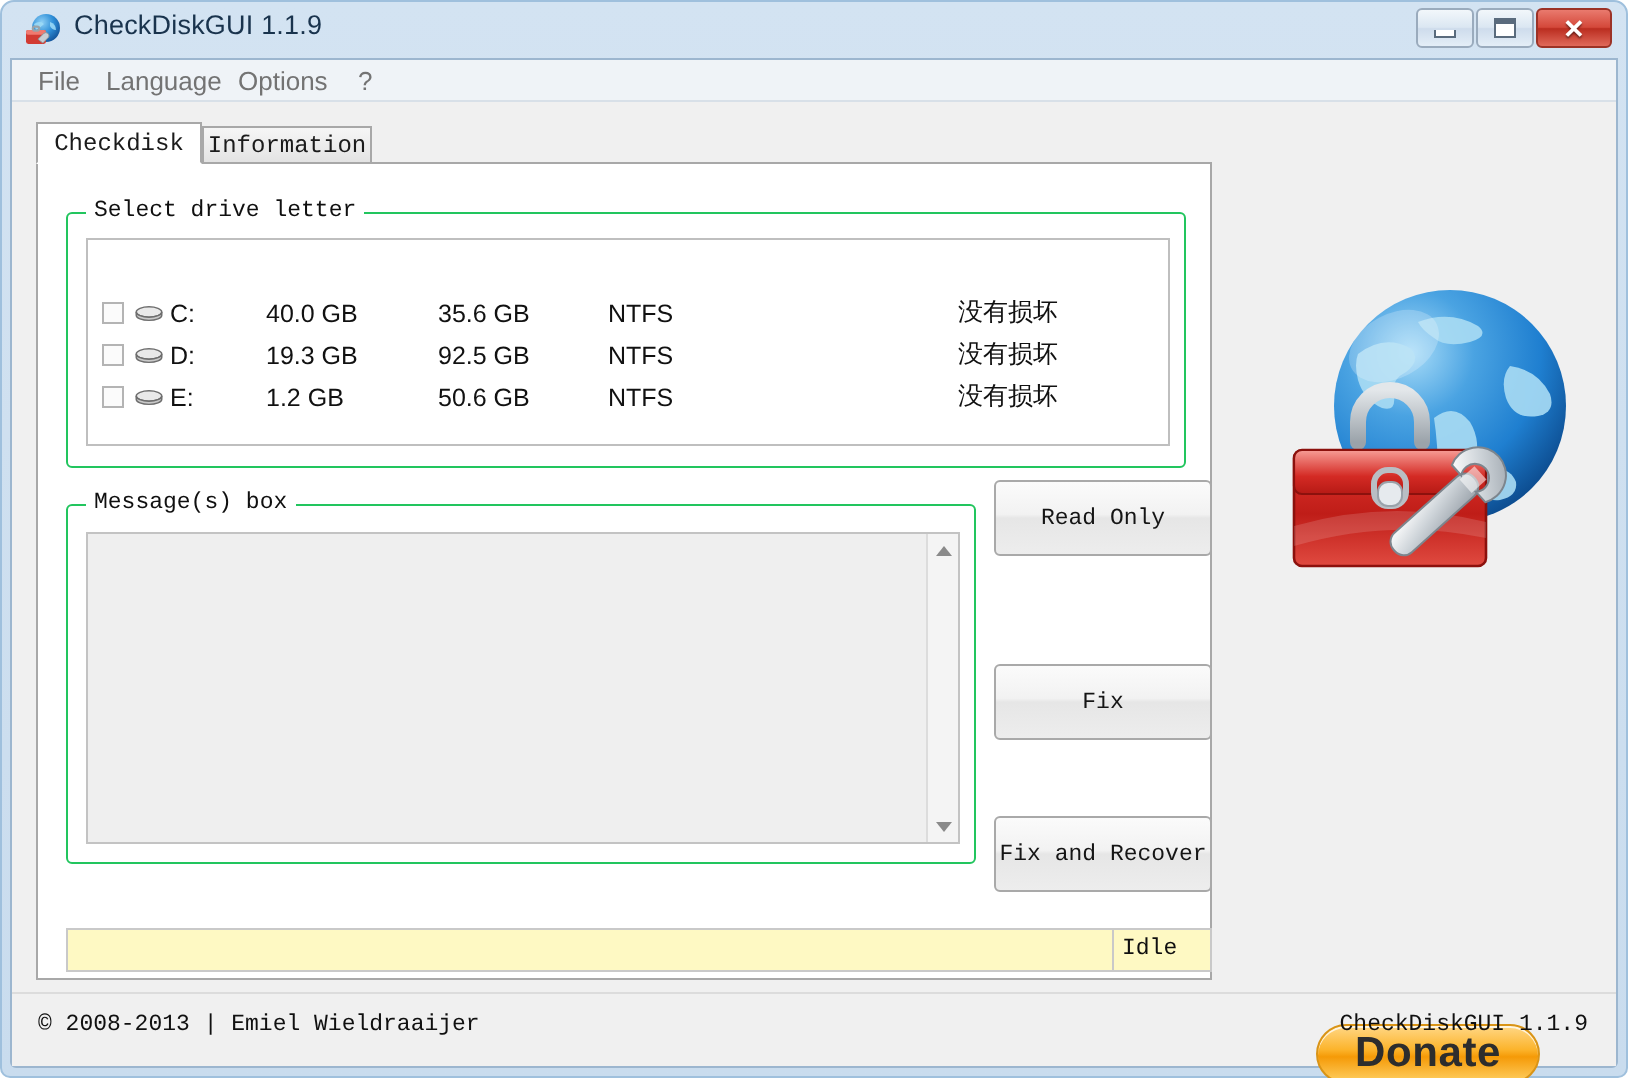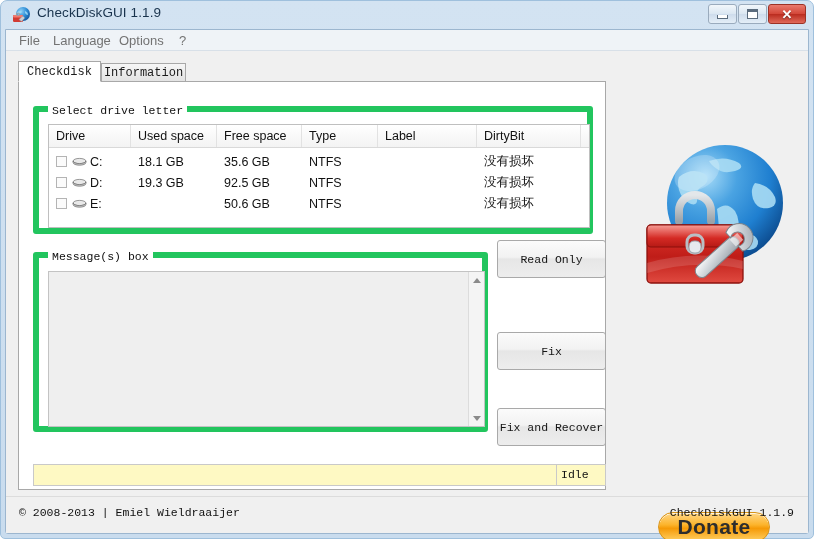--- a/index.html
+++ b/index.html
@@ -100,21 +100,21 @@
     background:linear-gradient(to bottom,#f6f6f6,#e3e3e3);
     border-bottom:1px solid #a8a8a8;
     z-index:2;
   }
   #tabpanel{
     position:absolute;left:0;top:20px;width:588px;height:409px;
     background:#ffffff;border:1px solid #a8a8a8;box-sizing:border-box;
   }
 
   
-  .groupbox{position:absolute;box-sizing:border-box;border:6px solid #22c55e;border-radius:3px;}
+  .groupbox{position:absolute;box-sizing:border-box;border:1px solid #22c55e;border-radius:3px;}
   .grouplabel{
     position:absolute;top:-8px;left:9px;background:#ffffff;padding:0 4px;
     font-family:"Liberation Mono","DejaVu Sans Mono",monospace;
     font-size:11.5px;color:#101010;white-space:nowrap;
   }
   #gb-drive{left:14px;top:24px;width:560px;height:128px;}
   #gb-msg{left:14px;top:170px;width:455px;height:180px;}
 
   
   #drivelist{
@@ -283,40 +283,31 @@
         <div class="tab" id="tab-information">
           <span>Information</span>
         </div>
 
         <div id="tabpanel">
 
           <div class="groupbox" id="gb-drive">
             <span class="grouplabel">Select drive letter</span>
 
             <div id="drivelist">
-              <div id="dl-head">
-                <span class="dl-th" style="left:0;width:82px;">Drive</span>
-                <span class="dl-th" style="left:82px;width:86px;">Used space</span>
-                <span class="dl-th" style="left:168px;width:85px;">Free space</span>
-                <span class="dl-th" style="left:253px;width:76px;">Type</span>
-                <span class="dl-th" style="left:329px;width:99px;">Label</span>
-                <span class="dl-th" style="left:428px;width:104px;">DirtyBit</span>
-                <span class="dl-th" style="left:532px;width:10px;border-right:none;"></span>
-              </div>
 
               <div class="dl-row" style="top:26px;">
                 <span class="dl-td" style="left:0;width:82px;">
                   <span class="chk"></span>
                   <svg class="driveicon" viewBox="0 0 15 9">
                     <ellipse cx="7.5" cy="4" rx="6.4" ry="2.6" fill="#e9e9e9" stroke="#6e6e6e" stroke-width=".7"></ellipse>
                     <path d="M1.1 4 a6.4 2.6 0 0 0 12.8 0 v1.6 a6.4 2.6 0 0 1 -12.8 0 z" fill="#c9c9c9" stroke="#6e6e6e" stroke-width=".7"></path>
                   </svg>
                   <span>C:</span>
                 </span>
-                <span class="dl-td" style="left:82px;width:86px;">18.1 GB</span>
+                <span class="dl-td" style="left:82px;width:86px;">40.0 GB</span>
                 <span class="dl-td" style="left:168px;width:85px;">35.6 GB</span>
                 <span class="dl-td" style="left:253px;width:76px;">NTFS</span>
                 <span class="dl-td" style="left:329px;width:99px;"></span>
                 <span class="dl-td" style="left:428px;width:104px;">没有损坏</span>
               </div>
 
               <div class="dl-row" style="top:47px;">
                 <span class="dl-td" style="left:0;width:82px;">
                   <span class="chk"></span>
                   <svg class="driveicon" viewBox="0 0 15 9">
@@ -334,20 +325,21 @@
 
               <div class="dl-row" style="top:68px;">
                 <span class="dl-td" style="left:0;width:82px;">
                   <span class="chk"></span>
                   <svg class="driveicon" viewBox="0 0 15 9">
                     <ellipse cx="7.5" cy="4" rx="6.4" ry="2.6" fill="#e9e9e9" stroke="#6e6e6e" stroke-width=".7"></ellipse>
                     <path d="M1.1 4 a6.4 2.6 0 0 0 12.8 0 v1.6 a6.4 2.6 0 0 1 -12.8 0 z" fill="#c9c9c9" stroke="#6e6e6e" stroke-width=".7"></path>
                   </svg>
                   <span>E:</span>
                 </span>
+                <span class="dl-td" style="left:82px;width:86px;">1.2 GB</span>
                 <span class="dl-td" style="left:168px;width:85px;">50.6 GB</span>
                 <span class="dl-td" style="left:253px;width:76px;">NTFS</span>
                 <span class="dl-td" style="left:329px;width:99px;"></span>
                 <span class="dl-td" style="left:428px;width:104px;">没有损坏</span>
               </div>
             </div>
           </div>
 
           <div class="groupbox" id="gb-msg">
             <span class="grouplabel">Message(s) box</span>

